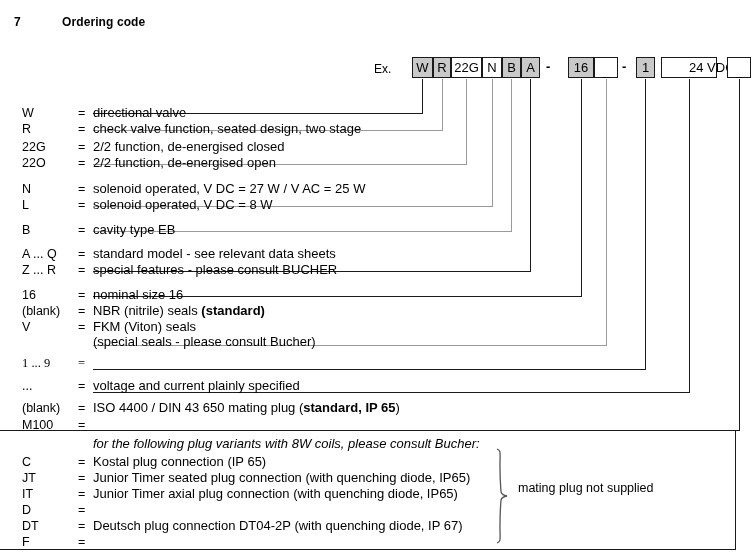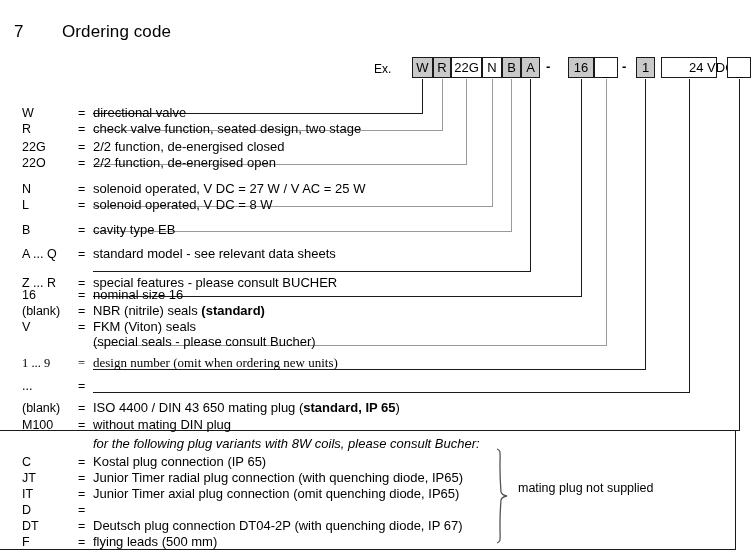--- a/index.html
+++ b/index.html
@@ -13,23 +13,23 @@
     position: relative;
     font-family: "Liberation Sans", sans-serif;
     color: #000000;
     overflow: hidden;
   }
 
   
   #heading {
     position: absolute;
     left: 14px;
-    top: 22px;
-    font-size: 17px;
-    font-weight: normal;
+    top: 15px;
+    font-size: 12px;
+    font-weight: bold;
     letter-spacing: 0.1px;
   }
   #heading .num { display: inline-block; width: 48px; }
 
   
   #code-row {
     position: absolute;
     left: 0;
     top: 57px;
     height: 24px;
@@ -213,72 +213,70 @@
     <div class="row" style="top: 222px;">
       <span class="code">B</span>
       <span class="eq">=</span>
       <span class="desc">cavity type EB</span>
     </div>
     <div class="row" style="top: 246px;">
       <span class="code">A ... Q</span>
       <span class="eq">=</span>
       <span class="desc">standard model - see relevant data sheets</span>
     </div>
-    <div class="row" style="top: 275px;">
+    <div class="row" style="top: 262px;">
       <span class="code">Z ... R</span>
       <span class="eq">=</span>
       <span class="desc">special features - please consult BUCHER</span>
     </div>
     <div class="row" style="top: 287px;">
       <span class="code">16</span>
       <span class="eq">=</span>
       <span class="desc">nominal size 16</span>
     </div>
     <div class="row" style="top: 355px; font-family: Liberation Serif, serif;">
       <span class="code">1 ... 9</span>
       <span class="eq">=</span>
-      <span class="desc">design number (omit when ordering new units)</span>
     </div>
     <div class="row" style="top: 378px;">
       <span class="code">...</span>
       <span class="eq">=</span>
+      <span class="desc">voltage and current plainly specified</span>
     </div>
     <div class="row" style="top: 417px;">
       <span class="code">M100</span>
       <span class="eq">=</span>
-      <span class="desc">without mating DIN plug</span>
     </div>
     <div class="row" style="top: 454px;">
       <span class="code">C</span>
       <span class="eq">=</span>
       <span class="desc">Kostal plug connection (IP 65)</span>
     </div>
     <div class="row" style="top: 470px; text-align: right;">
       <span class="code">JT</span>
       <span class="eq">=</span>
-      <span class="desc">Junior Timer radial plug connection (with quenching diode, IP65)</span>
+      <span class="desc">Junior Timer seated plug connection (with quenching diode, IP65)</span>
     </div>
     <div class="row" style="top: 486px;">
       <span class="code">IT</span>
       <span class="eq">=</span>
-      <span class="desc">Junior Timer axial plug connection (omit quenching diode, IP65)</span>
+      <span class="desc">Junior Timer axial plug connection (with quenching diode, IP65)</span>
     </div>
     <div class="row" style="top: 502px;">
       <span class="code">D</span>
       <span class="eq">=</span>
     </div>
     <div class="row" style="top: 518px;">
       <span class="code">DT</span>
       <span class="eq">=</span>
       <span class="desc">Deutsch plug connection DT04-2P (with quenching diode, IP 67)</span>
     </div>
     <div class="row" style="top: 534px;">
       <span class="code">F</span>
       <span class="eq">=</span>
-      <span class="desc">flying leads (500 mm)</span>
     </div>
   </div>
 
 <div class="row" style="top:303px">
   <span class="code">(blank)</span>
   <span class="eq">=</span>
   <span class="desc"><span>NBR (nitrile) seals  </span><b>(standard)</b></span>
 </div>
 <div class="row" style="top:319px">
   <span class="code">V</span>

